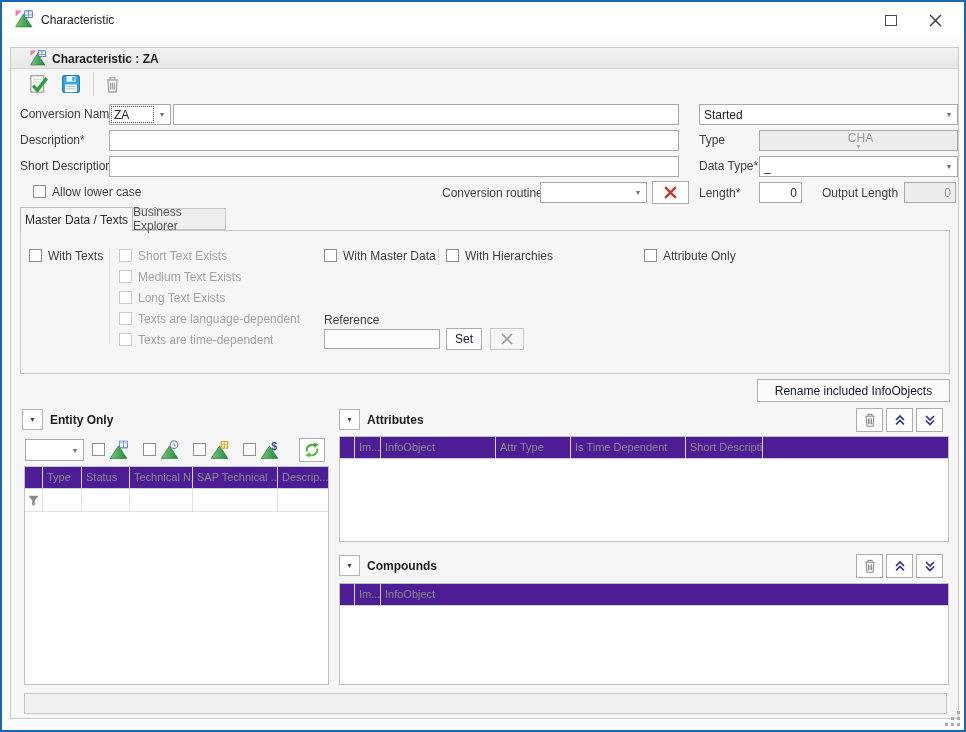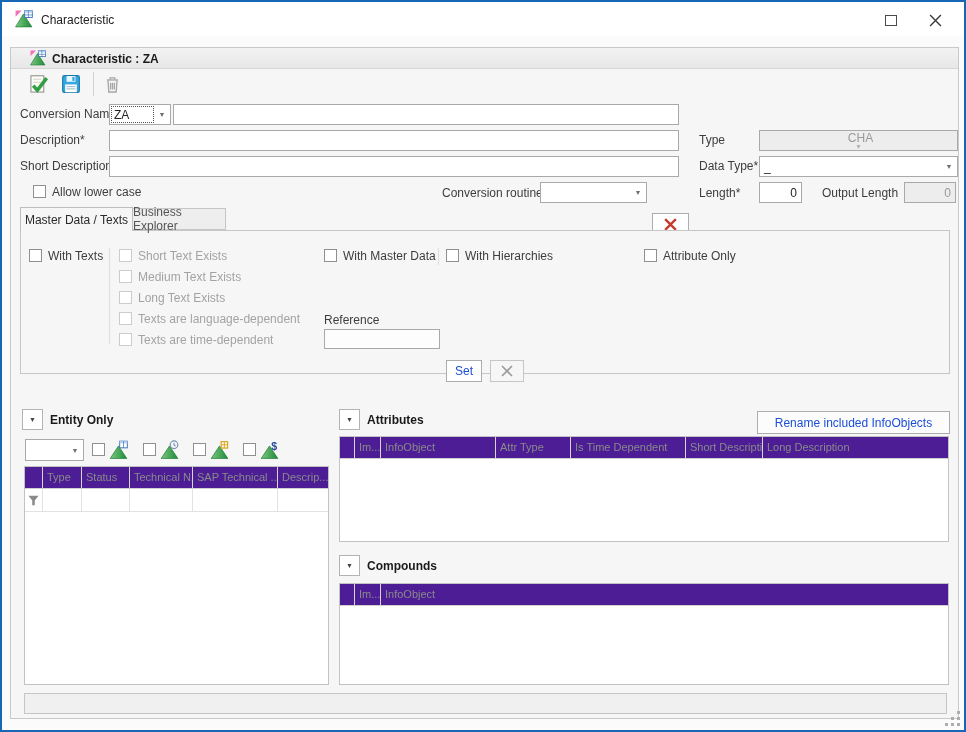--- a/index.html
+++ b/index.html
@@ -25,21 +25,21 @@
   }
   .combo .val { flex:1; padding-left:4px; overflow:hidden; white-space:nowrap; }
   .combo .arr { width:16px; text-align:center; color:#6f6f6f; font-size:7px; flex:none; }
   .combo.dis { background:#ededed; color:#9a9a9a; }
   .combo.dis .arr { color:#b5b5b5; }
   .focus-ring { position:absolute; inset:1px 16px 1px 1px; border:1px dotted #555; pointer-events:none; }
   .cb { position:absolute; width:13px; height:13px; background:#fff; border:1px solid #8f8f8f; }
   .cb.dis { border-color:#cccccc; }
   .btn {
     position:absolute; background:linear-gradient(#fefefe,#f1f1f1); border:1px solid #adadad;
-    font-size:12px; color:#1d4ed8; display:flex; align-items:center; justify-content:center;margin-top:32px;
+    font-size:12px; color:#0f172a; display:flex; align-items:center; justify-content:center;
   }
   .vline { position:absolute; width:1px; background:#dedede; }
   .toolbtn { position:absolute; display:flex; align-items:center; justify-content:center; }
   .secbtn {
     position:absolute; width:21px; height:21px; background:#fff; border:1px solid #b3b3b3;
     display:flex; align-items:center; justify-content:center; color:#444; font-size:7px;
   }
   .tbl { position:absolute; background:#fff; border:1px solid #c2c2c2; overflow:hidden; }
   .hrow { display:flex; height:22px; background:#4c1d95; border-bottom:1px solid #cfcfcf; }
   .hcell {
@@ -137,20 +137,24 @@
       </svg>
   </div>
 
   <span class="lbl" style="left:18px;top:105px;">Conversion Name*</span>
   <div class="combo" style="left:107px;top:102px;width:62px;height:21px;">
     <span class="val">ZA</span>
     <span class="arr">▼</span>
     <span class="focus-ring"></span>
   </div>
   <input class="input" style="left: 171px; top: 102px; width: 506px; height: 21px;" value="">
+  <div class="combo" style="left:697px;top:102px;width:259px;height:21px;">
+    <span class="val">Started</span>
+    <span class="arr">▼</span>
+  </div>
 
   <span class="lbl" style="left:18px;top:131px;">Description*</span>
   <input class="input" style="left: 107px; top: 128px; width: 570px; height: 21px;" value="">
   <span class="lbl" style="left:697px;top:131px;">Type</span>
   <div class="combo dis" style="left:757px;top:128px;width:199px;height:21px;flex-direction:column;">
     <span class="val">CHA</span>
     <span class="arr">▼</span>
   </div>
 
   <span class="lbl" style="left:18px;top:157px;">Short Description</span>
@@ -317,21 +321,20 @@
       </svg>
   </div>
   <div class="tbl" style="left:337px;top:434px;width:610px;height:106px;">
     <div class="hrow">
       <div class="hcell" style="width:15px;"></div>
       <div class="hcell" style="width:26px;">Im...</div>
       <div class="hcell" style="width:115px;">InfoObject</div>
       <div class="hcell" style="width:75px;">Attr Type</div>
       <div class="hcell" style="width:115px;">Is Time Dependent</div>
       <div class="hcell" style="width:77px;">Short Description</div>
-      <div class="hcell" style="width:187px;border-right:none;">Long Description</div>
     </div>
   </div>
 
   <div class="secbtn" style="left:337px;top:553px;">
       <span>▼</span>
     </div>
   <span class="lbl bold" style="left:365px;top:557px;">Compounds</span>
   <div class="btn" style="left:854px;top:552px;width:27px;height:24px;background:#fff;">
     <svg width="14" height="16" viewBox="0 0 14 16">
         <use href="#trash-g" stroke="#8f8f8f"></use>

